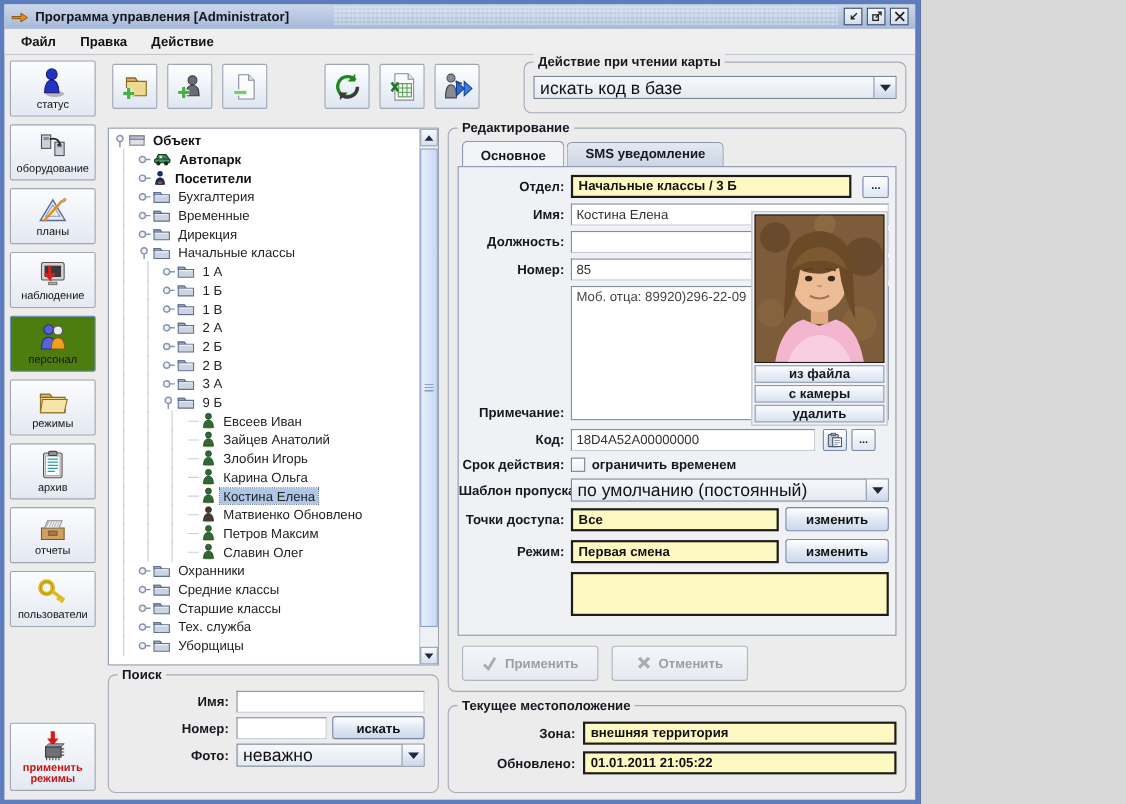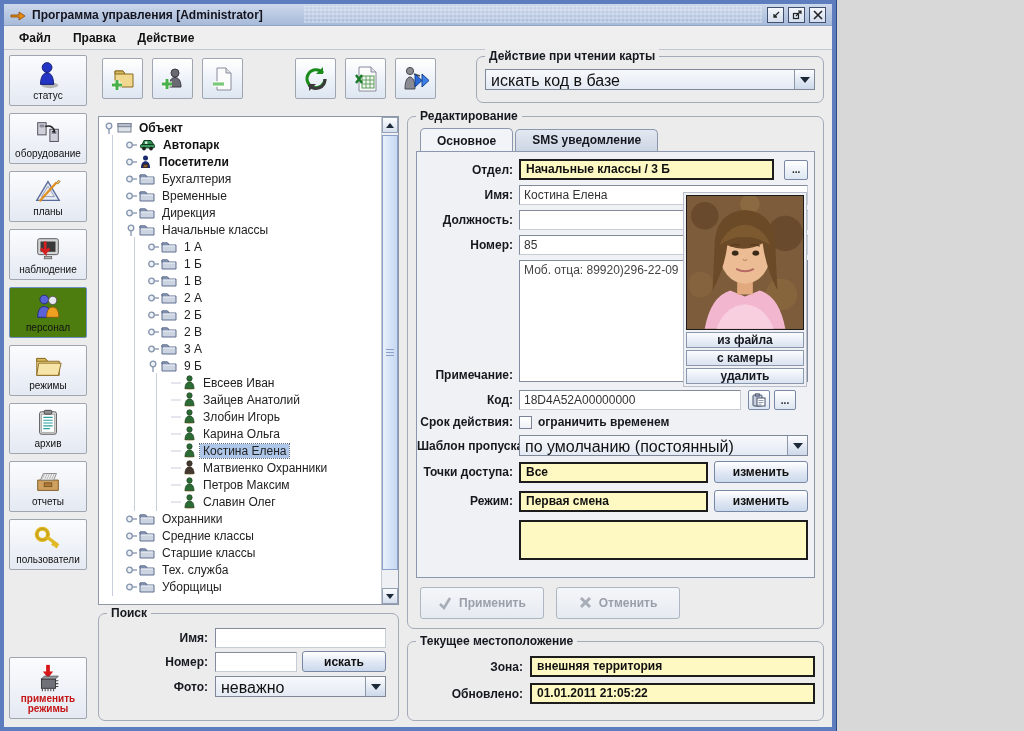--- a/index.html
+++ b/index.html
@@ -731,21 +731,21 @@
                       <line x1="2" y1="6" x2="12" y2="6" stroke="#c8cedb" stroke-width="1"></line>
                     </svg>
                   </span>
                   <span class="ticon" style="display: flex;">
                     <svg width="13" height="15" viewBox="0 0 13 15">
                       <ellipse cx="6.5" cy="13.6" rx="5.4" ry="1.3" fill="#c9bf9a"></ellipse>
                       <circle cx="6.5" cy="3.4" r="2.7" fill="#463a30" stroke="#201a12" stroke-width="0.6"></circle>
                       <path d="M2 13.5 C2 9 4 6.8 6.5 6.8 C9 6.8 11 9 11 13.5 Z" fill="#463a30" stroke="#201a12" stroke-width="0.6"></path>
                     </svg>
                   </span>
-                  <span class="tlabel">Матвиенко Охранники</span>
+                  <span class="tlabel">Матвиенко Обновлено</span>
                 </div>
                 <div class="tree-row">
                   <span class="ind"></span>
                   <span class="ind"></span>
                   <span class="ind"></span>
                   <span class="knob">
                     <svg width="12" height="12">
                       <line x1="2" y1="6" x2="12" y2="6" stroke="#c8cedb" stroke-width="1"></line>
                     </svg>
                   </span>

